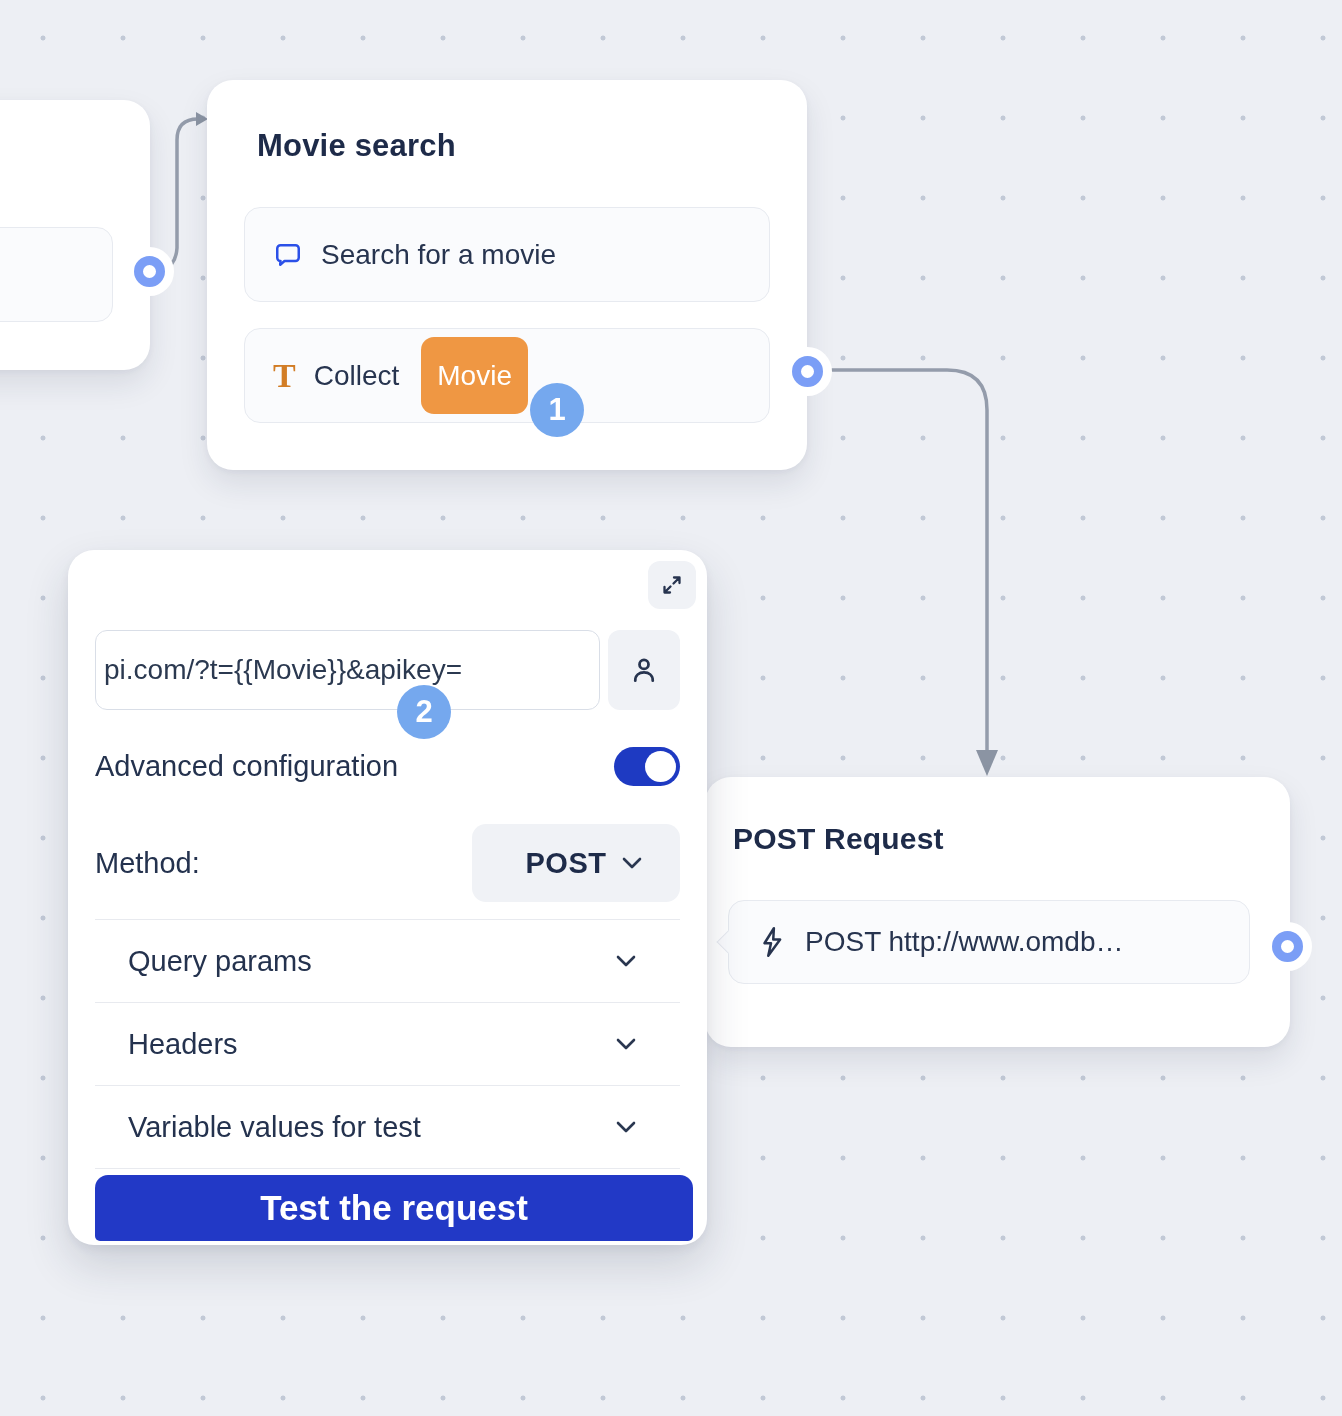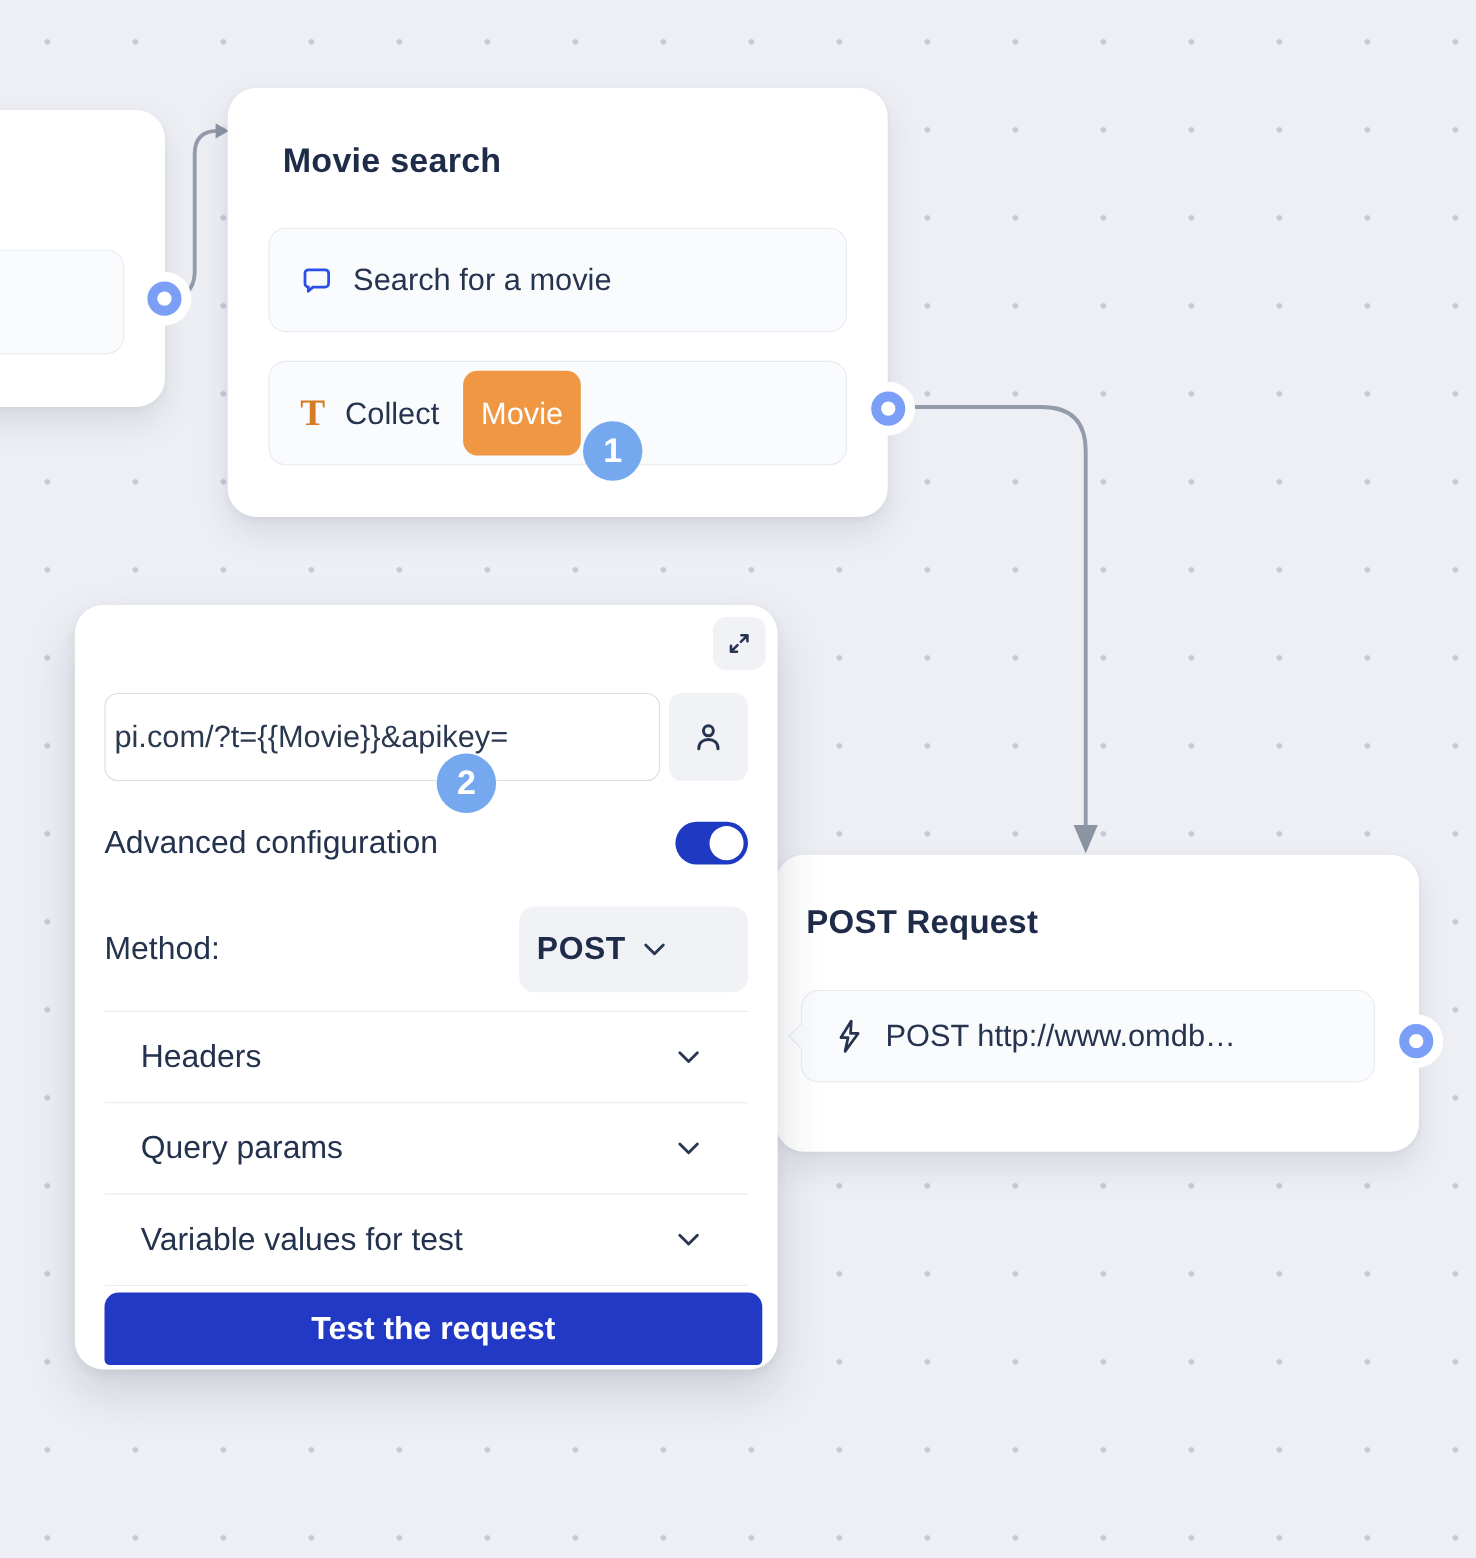--- a/index.html
+++ b/index.html
@@ -77,34 +77,34 @@
   .toggle{
     width:66px;height:39px;border-radius:20px;background:#1e3ac2;position:relative;
   }
   .toggle .knob{
     position:absolute;top:4px;right:4px;width:31px;height:31px;border-radius:50%;background:#fff;
   }
   .method-row{margin-top:38px;height:78px;display:flex;align-items:center;justify-content:space-between;}
   .method-label{font-size:29px;color:#24324e;}
   .method-select{
     width:192px;height:78px;background:#f0f2f6;border-radius:14px;
-    display:flex;align-items:center;justify-content:flex-start;gap:16px;padding-left:16px;
+    display:flex;align-items:center;justify-content:center;gap:16px;padding-left:16px;
   }
   .method-select .val{font-size:29px;font-weight:700;color:#1e2b49;letter-spacing:.5px;}
   .sections{margin-top:17px;}
   .section-row{
     height:82px;display:flex;align-items:center;justify-content:space-between;
     border-top:1px solid #e8eaef;padding:0 44px 0 33px;
   }
   .section-row:last-child{border-bottom:1px solid #e8eaef;}
   .section-row .lbl{font-size:29px;color:#24324e;}
   .test-btn{
     position:absolute;left:27px;right:14px;bottom:4px;height:66px;
     background:#2239c6;border-radius:13px 13px 5px 5px;border:none;
-    color:#fff;font-size:29px;font-weight:600;font-family:"Liberation Sans",sans-serif;
+    color:#fff;font-size:35px;font-weight:600;font-family:"Liberation Sans",sans-serif;
     display:flex;align-items:center;justify-content:center;
   }
   
   .omdb-row{left:23px;top:123px;width:522px;height:84px;}
   .omdb-row::before{
     content:"";position:absolute;left:-9px;top:50%;width:16px;height:16px;
     background:#fafbfd;border-left:1.5px solid #e7eaf0;border-bottom:1.5px solid #e7eaf0;
     transform:translateY(-50%) rotate(45deg);
   }
   .ellipsized{white-space:nowrap;overflow:hidden;}
@@ -192,32 +192,32 @@
     <div class="method-select">
       <span class="val">POST</span>
       <svg width="20" height="12" viewBox="0 0 20 12" fill="none">
         <path d="M2 2 l8 8 8-8" stroke="#2a3750" stroke-width="2.6" stroke-linecap="round" stroke-linejoin="round"></path>
       </svg>
     </div>
   </div>
 
   <div class="sections">
     <div class="section-row">
+      <span class="lbl">Query params</span>
+      <svg width="20" height="12" viewBox="0 0 20 12" fill="none">
+        <path d="M2 2 l8 8 8-8" stroke="#2a3750" stroke-width="2.6" stroke-linecap="round" stroke-linejoin="round"></path>
+      </svg>
+    </div>
+    <div class="section-row">
       <span class="lbl">Headers</span>
       <svg width="20" height="12" viewBox="0 0 20 12" fill="none">
         <path d="M2 2 l8 8 8-8" stroke="#2a3750" stroke-width="2.6" stroke-linecap="round" stroke-linejoin="round"></path>
       </svg>
     </div>
     <div class="section-row">
-      <span class="lbl">Query params</span>
-      <svg width="20" height="12" viewBox="0 0 20 12" fill="none">
-        <path d="M2 2 l8 8 8-8" stroke="#2a3750" stroke-width="2.6" stroke-linecap="round" stroke-linejoin="round"></path>
-      </svg>
-    </div>
-    <div class="section-row">
       <span class="lbl">Variable values for test</span>
       <svg width="20" height="12" viewBox="0 0 20 12" fill="none">
         <path d="M2 2 l8 8 8-8" stroke="#2a3750" stroke-width="2.6" stroke-linecap="round" stroke-linejoin="round"></path>
       </svg>
     </div>
     <div class="section-row">
       <span class="lbl">Body</span>
       <svg width="20" height="12" viewBox="0 0 20 12" fill="none">
         <path d="M2 2 l8 8 8-8" stroke="#2a3750" stroke-width="2.6" stroke-linecap="round" stroke-linejoin="round"></path>
       </svg>

